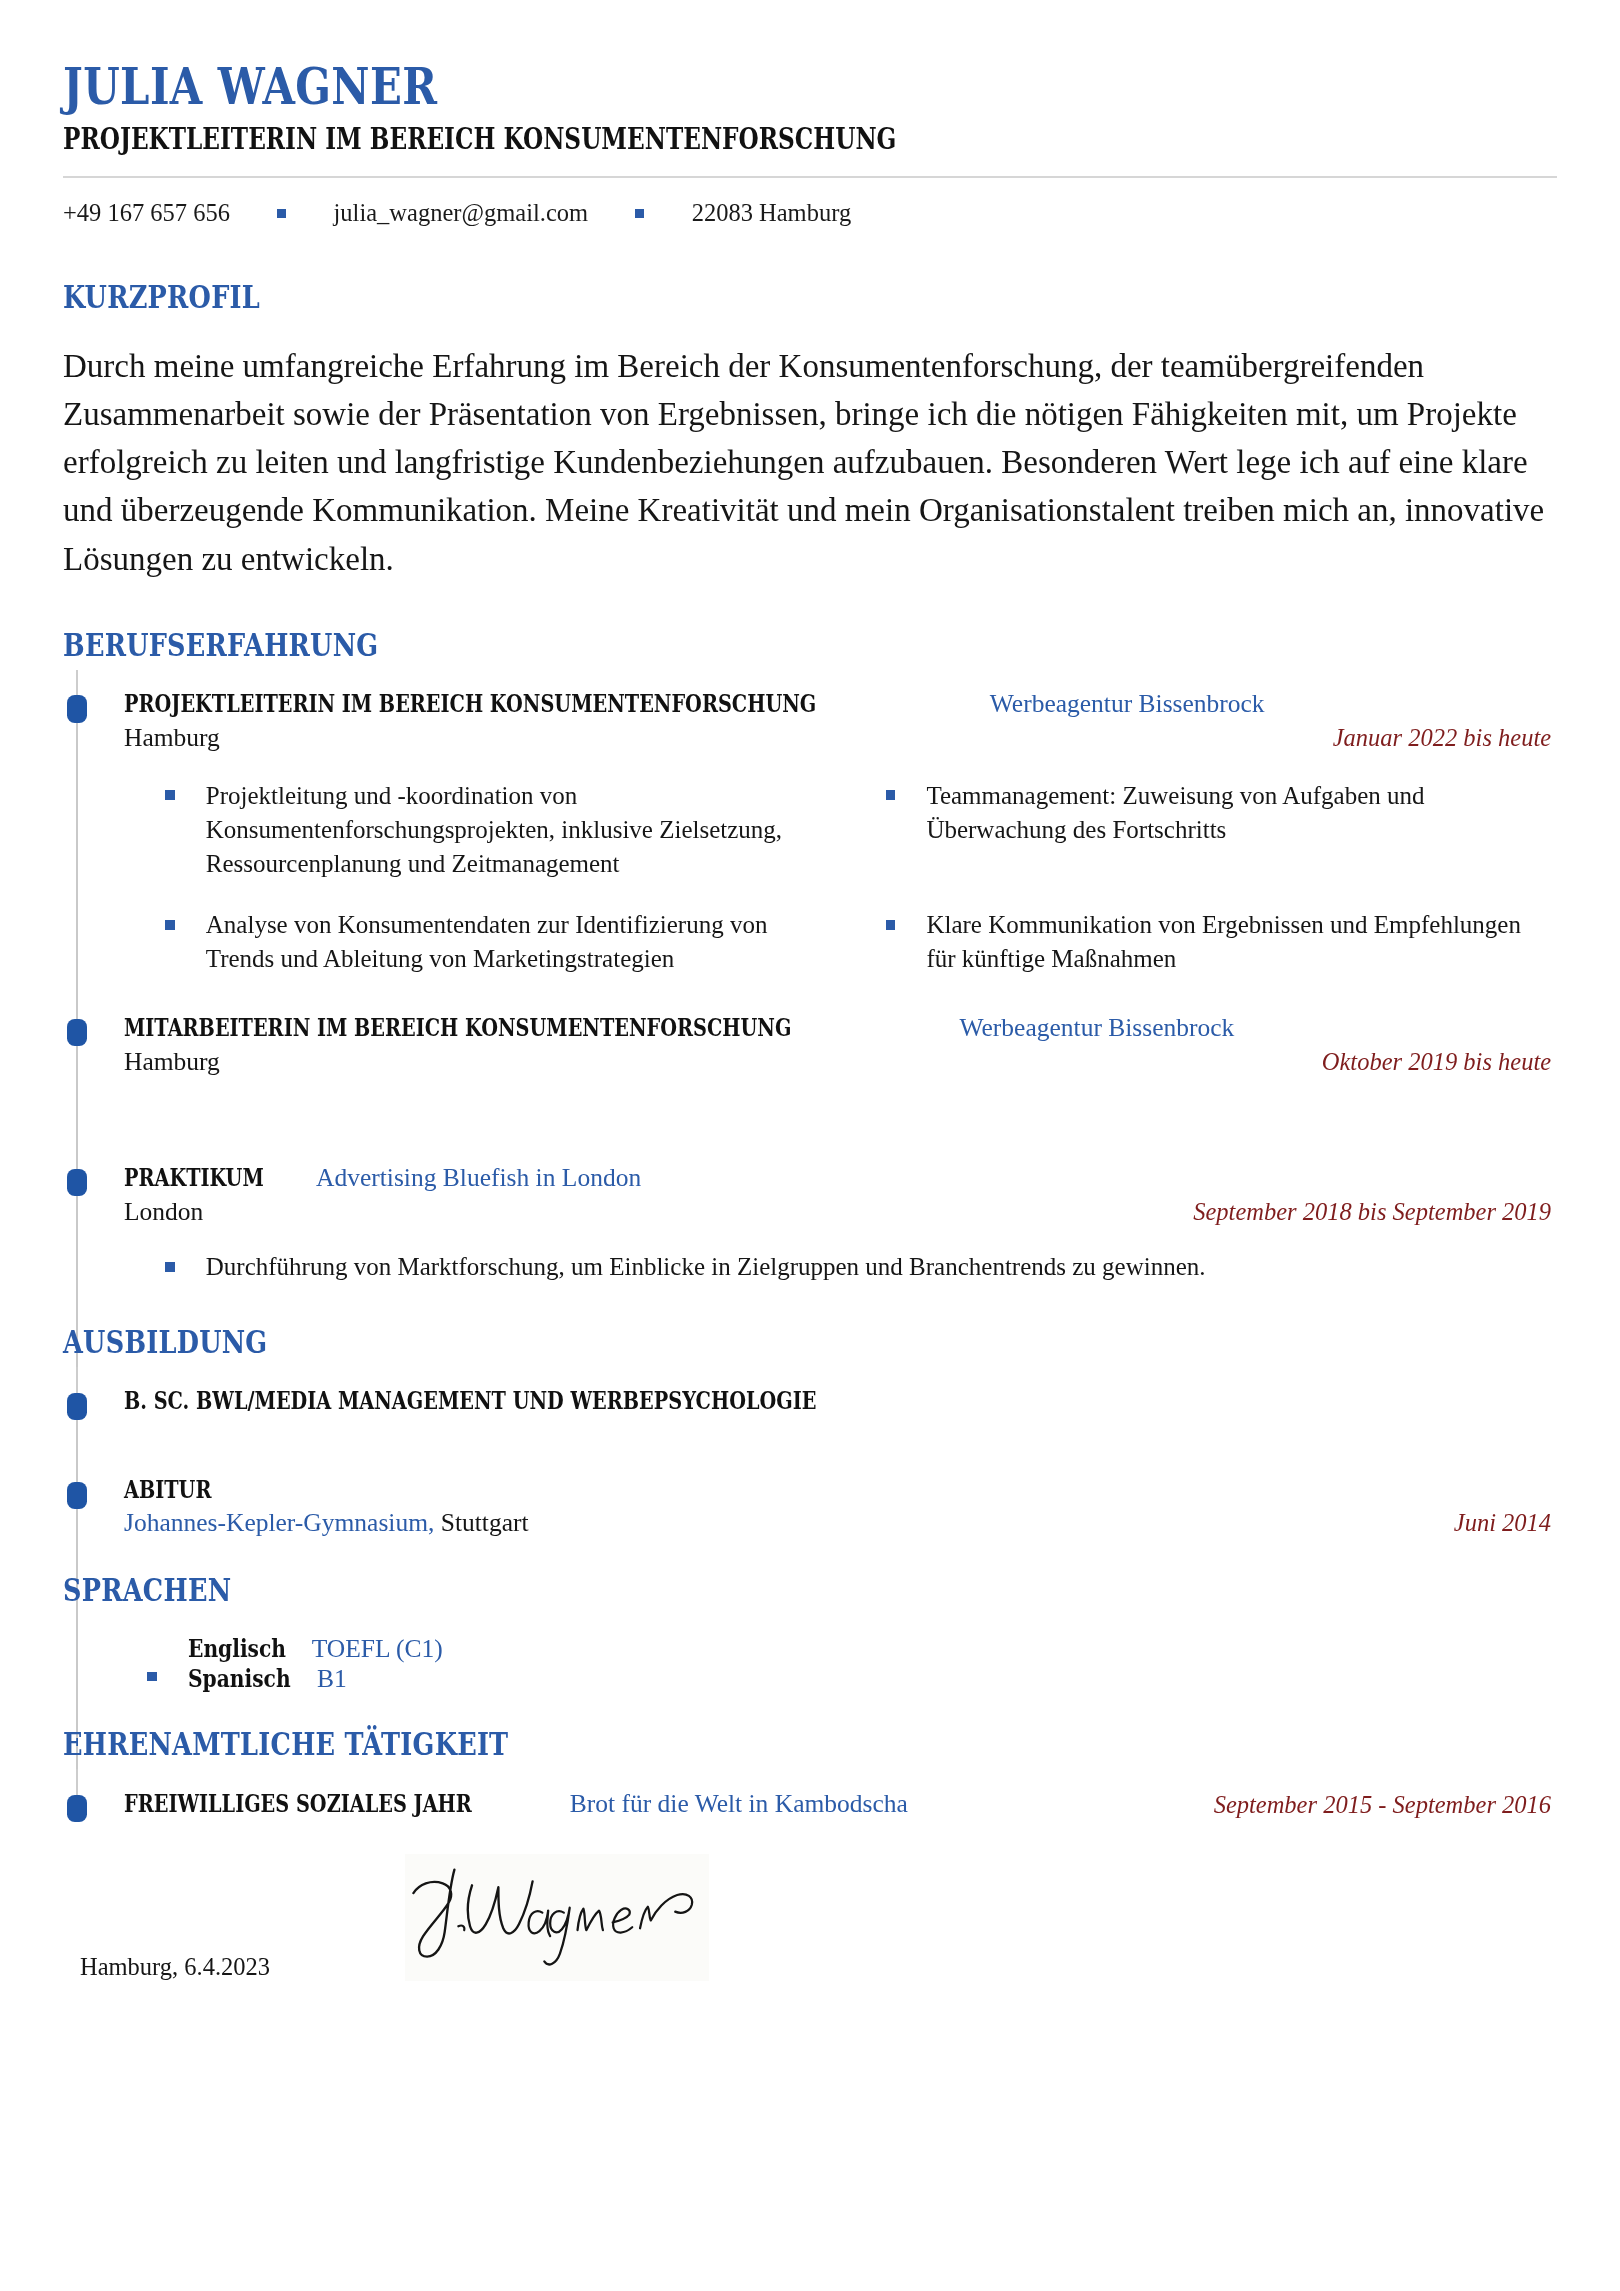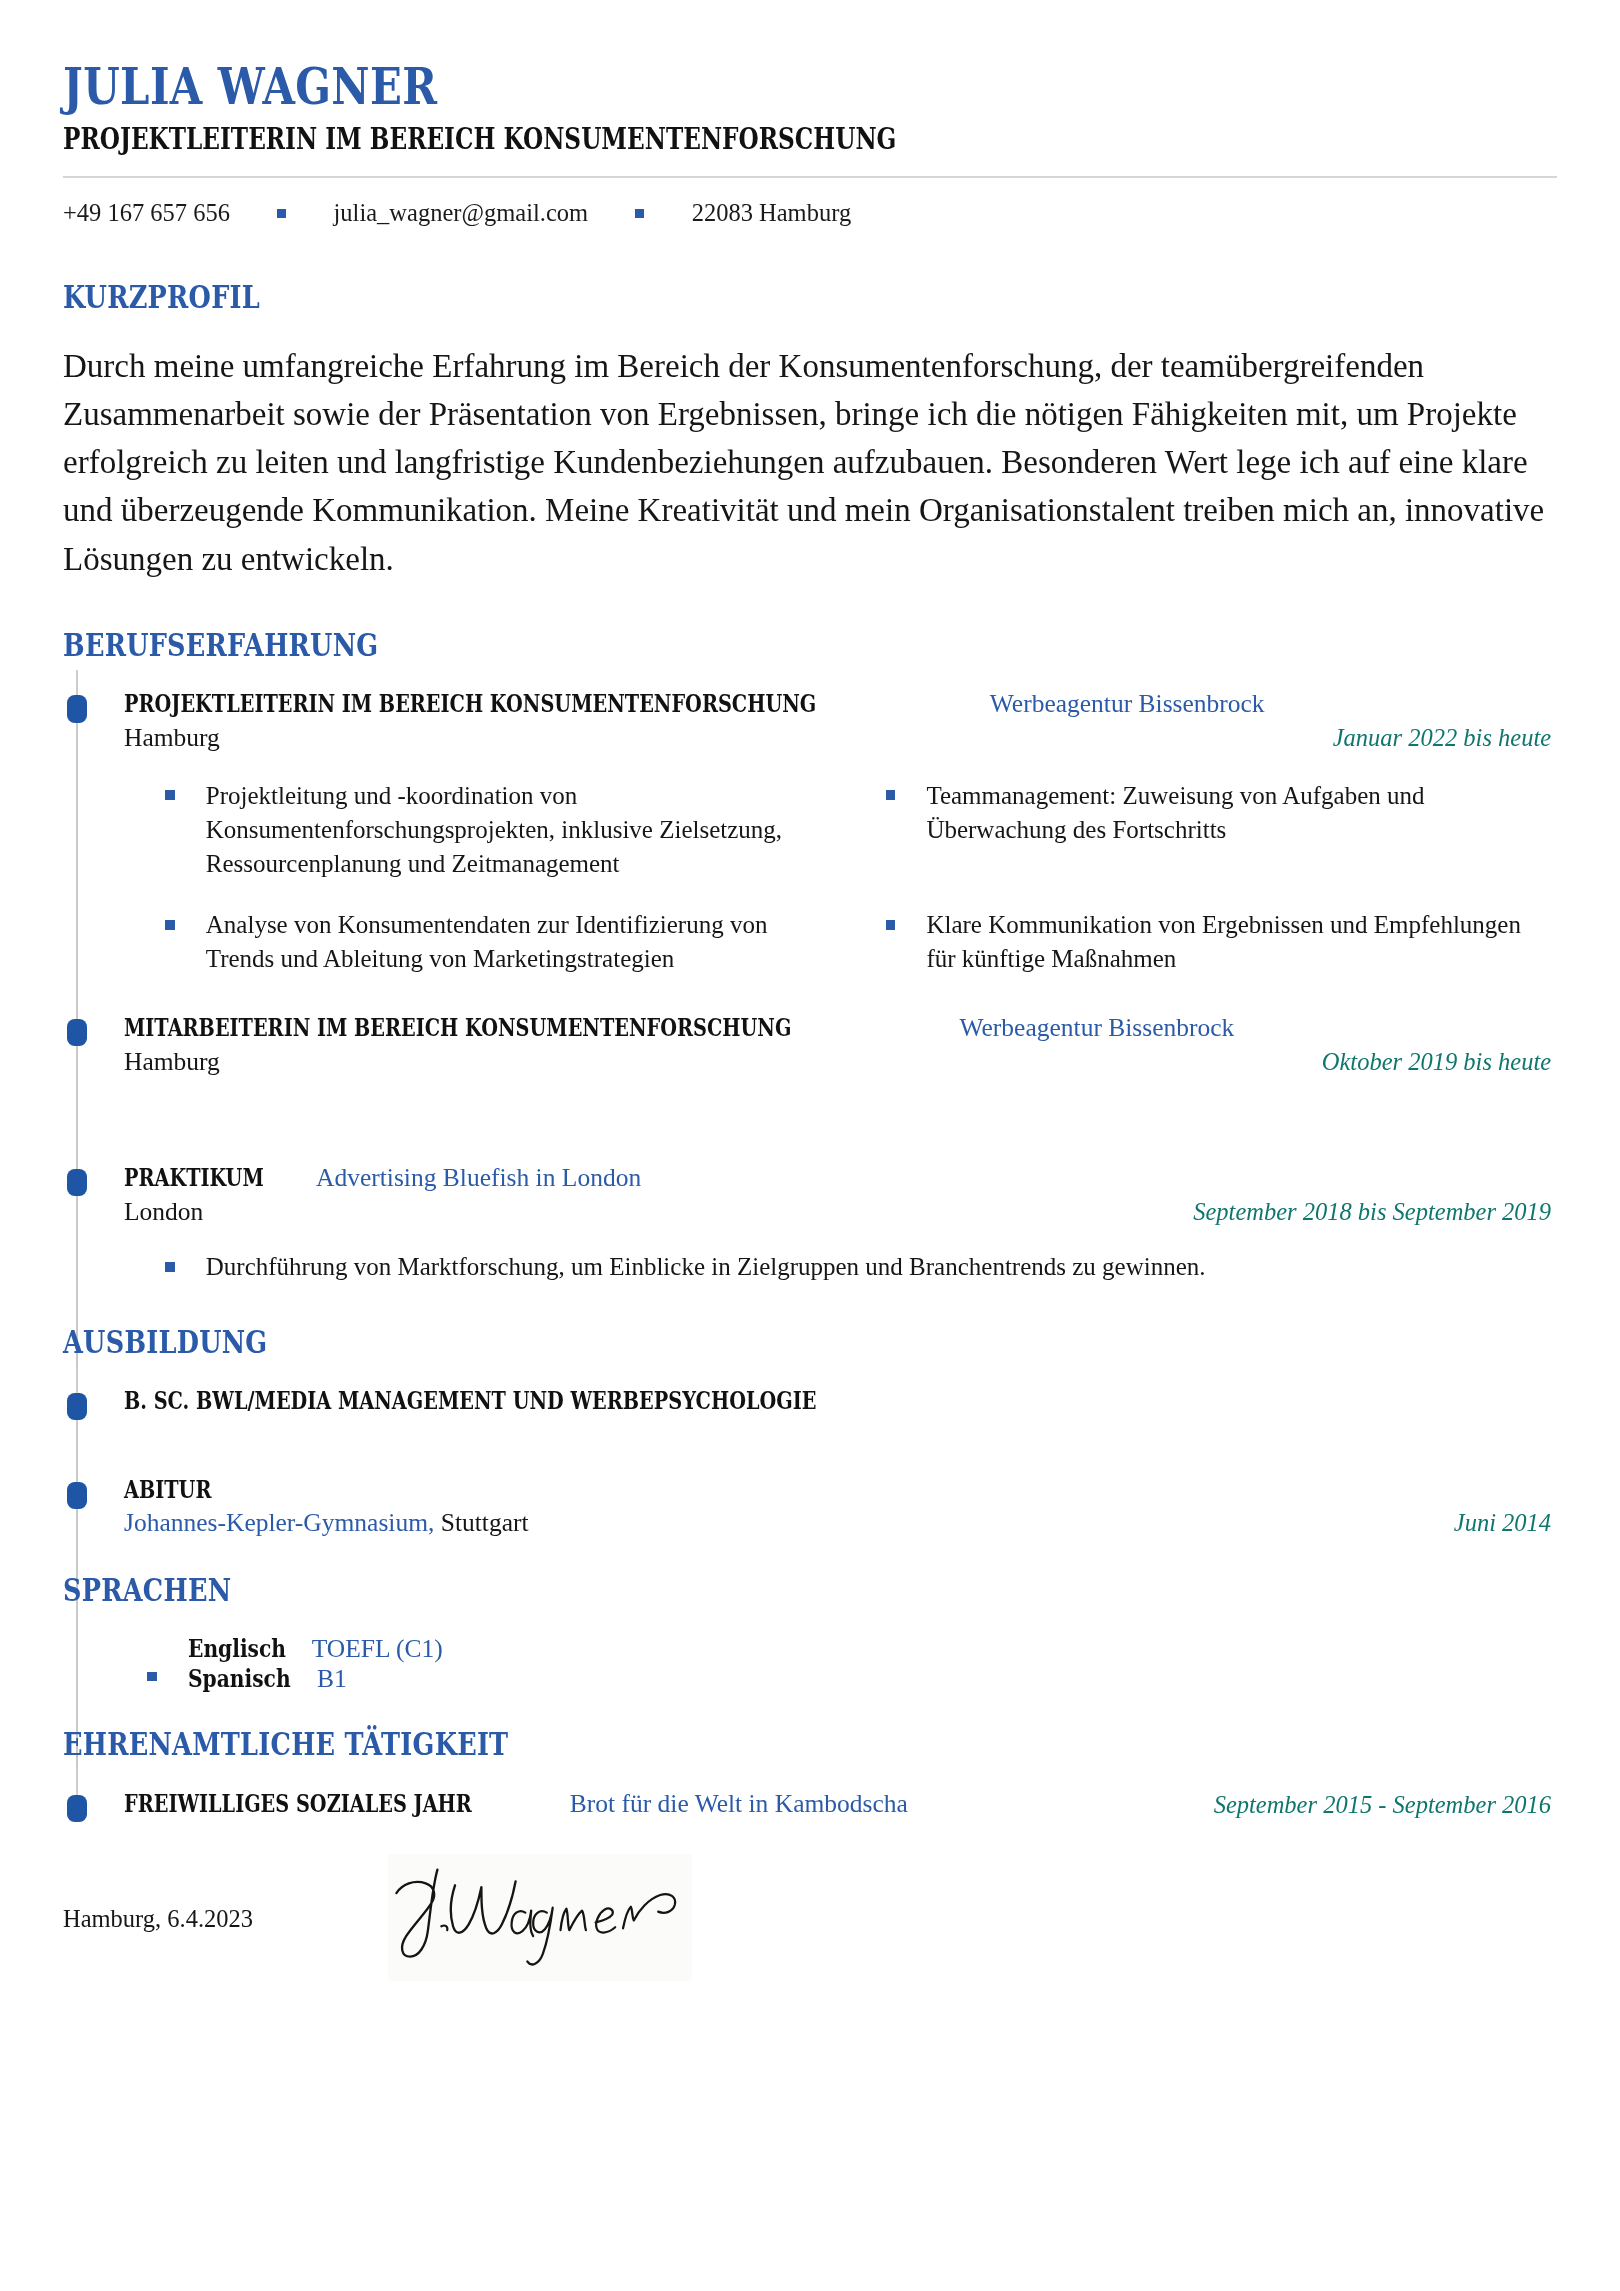--- a/index.html
+++ b/index.html
@@ -149,21 +149,21 @@
     align-items: baseline;
     margin-top: 3.9px;
     padding-right: 5.9px;
   }
   .place { font-size: 25.5px; color: #161616; }
   .place.link { color: #2B5BA8; }
   .place.link .plain { color: #161616; }
   .date {
     font-size: 24.5px;
     font-style: italic;
-    color: #0f766e;
+    color: #7f1d1d;
     white-space: nowrap;
   }
 
   
   .row-inline {
     display: flex;
     align-items: flex-end;
     justify-content: space-between;
     padding-right: 5.9px;
   }
@@ -232,21 +232,22 @@
     font-size: 25.5px;
     color: #2B5BA8;
     margin-left: 9.8px;
   }
   .lang.first { padding-left: 41px; }
 
   
   .footer {
     margin-top: 35px;
     display: flex;
-    align-items: center;
+    align-items: flex-end;
+    margin-left: 17px;
   }
   .footer .loc {
     font-size: 24.5px;
     color: #161616;
     padding-top: 3.9px;
     white-space: nowrap;
   }
   .sig-wrap {
     margin-left: 135px;
     width: 304px;

